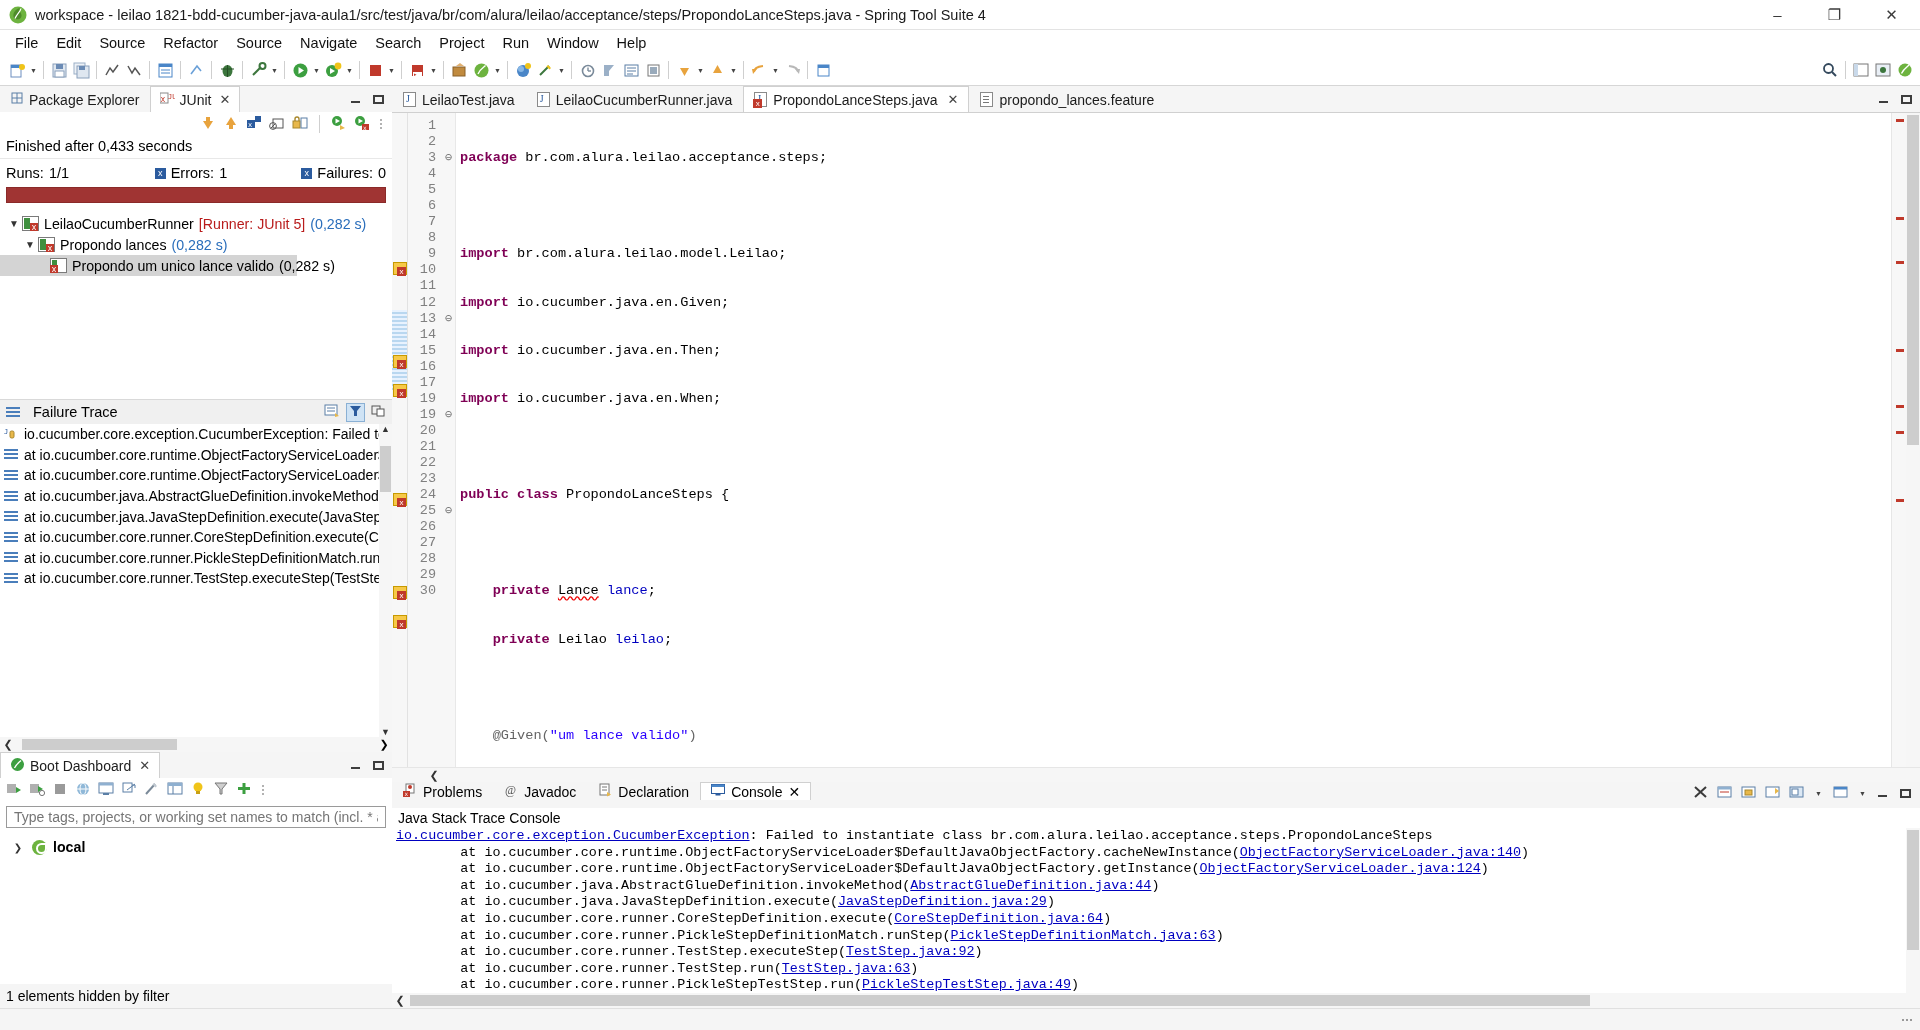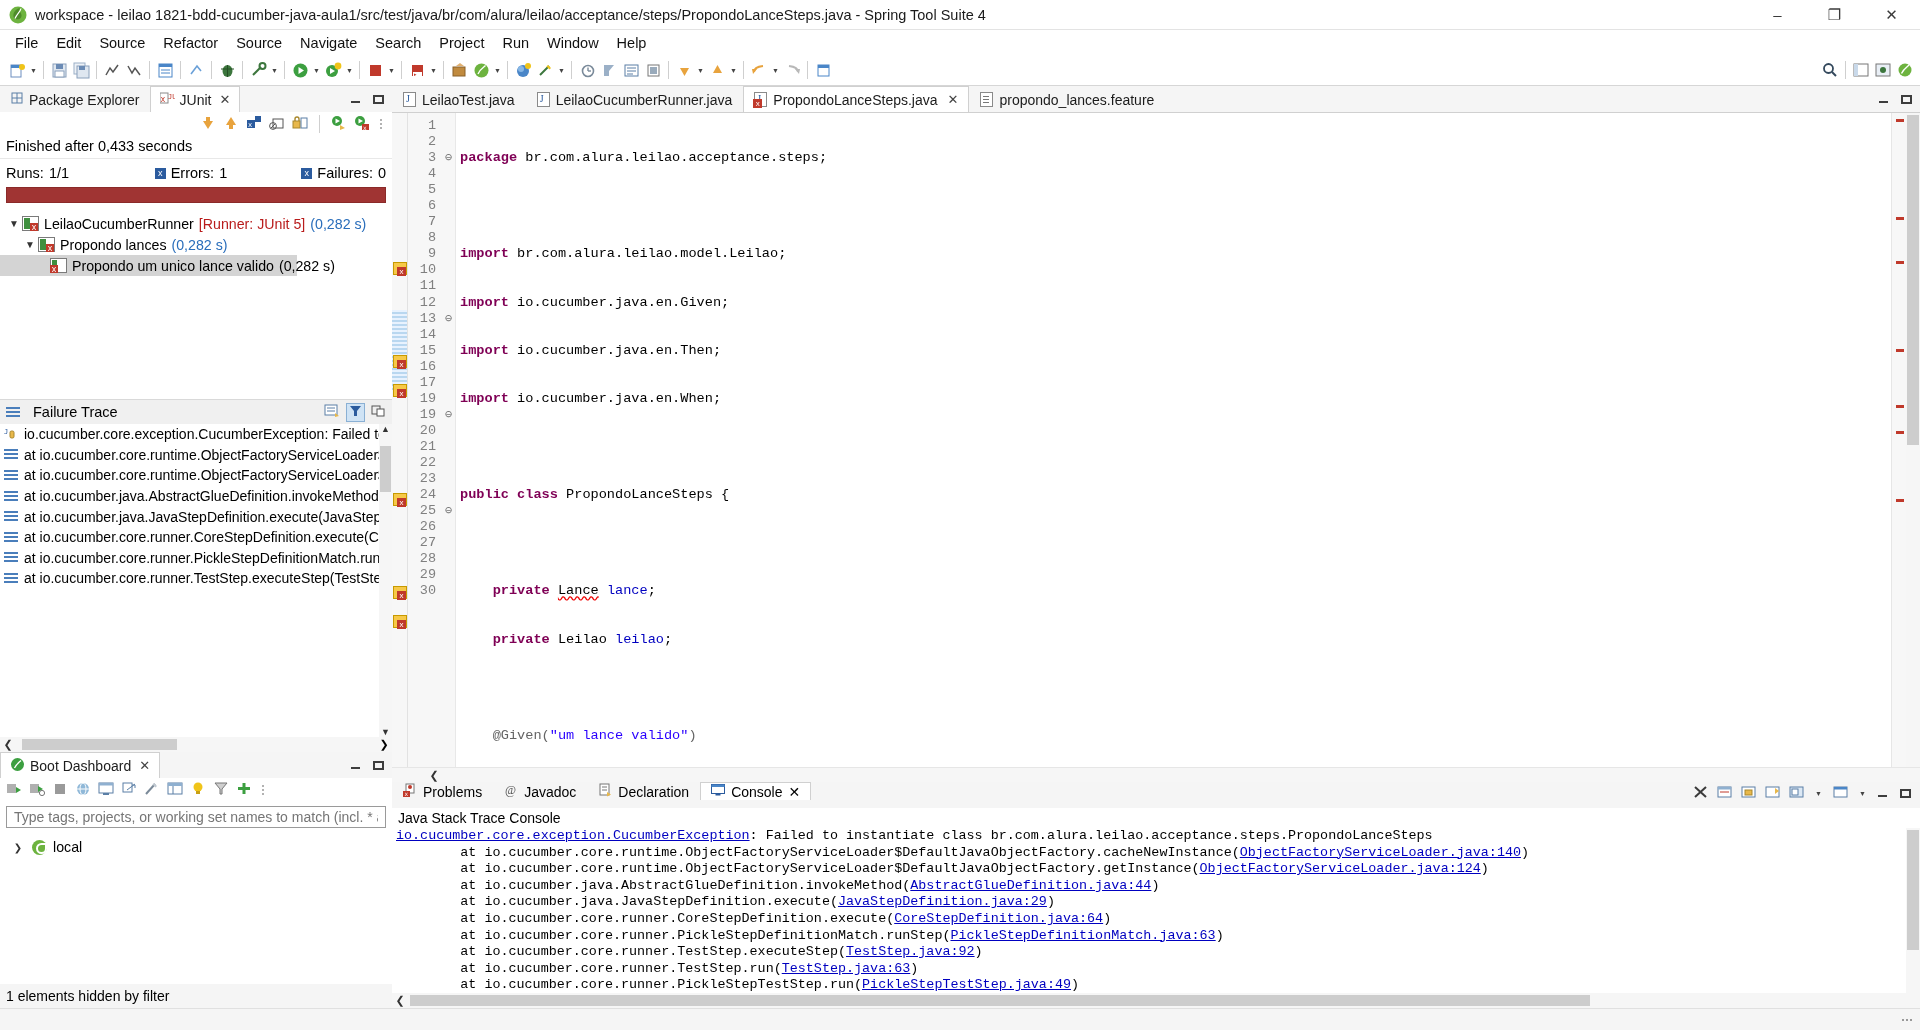--- a/index.html
+++ b/index.html
@@ -703,21 +703,21 @@
               <i></i>
             </span>
         </div>
         <div class="bd-filter">
           <input type="text" placeholder="Type tags, projects, or working set names to match (incl. * and ? wildc" style="">
         </div>
         <div class="bd-tree">
           <div class="bd-row">
             <span class="tw">❯</span>
             <span class="spring-leaf"></span>
-            <span style="font-weight:normal">local</span>
+            <span style="font-weight:bold">local</span>
           </div>
         </div>
         <div class="bd-status">1 elements hidden by filter</div>
       </div>
     </div>
 
     <div class="right-col">
 
       <div class="editor-area">
         <div class="ed-tabs">

